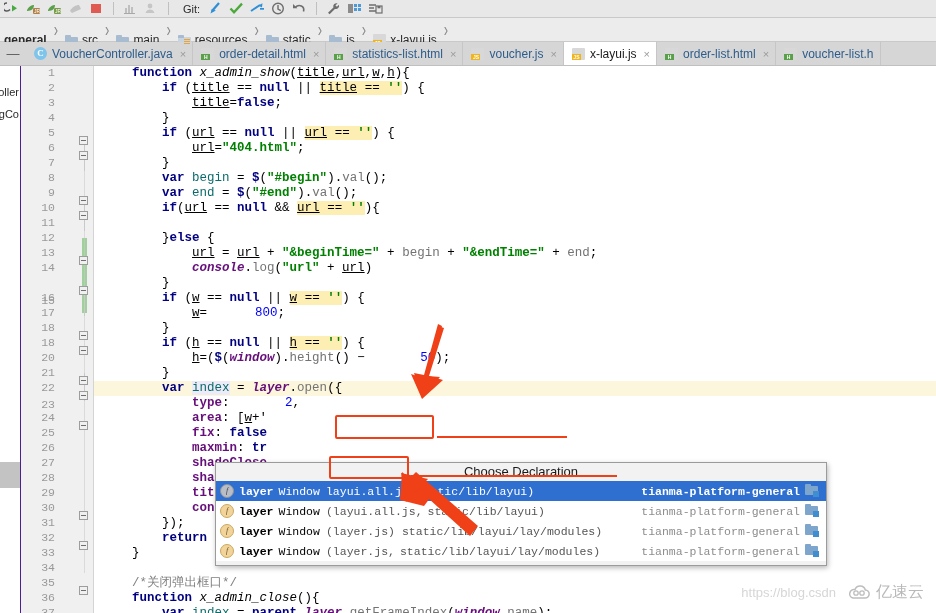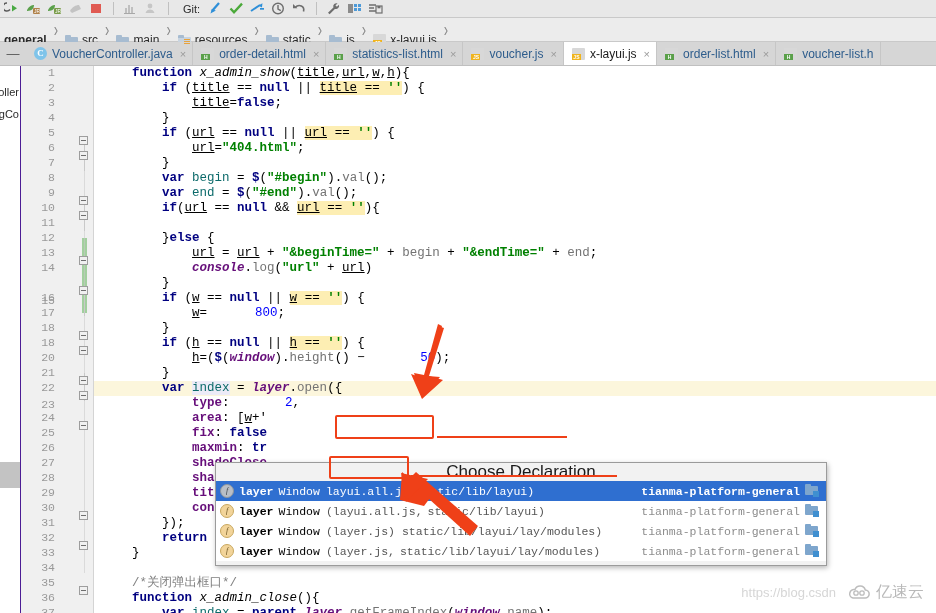--- a/index.html
+++ b/index.html
@@ -96,21 +96,21 @@
   .cmt{color:#808080;}
   .idn{color:#0b6a6a;}
 
   
   .popup{
     position:absolute;left:215px;top:396px;width:612px;height:104px;
     background:#f2f2f2;border:1px solid #9b9b9b;box-shadow:1px 2px 5px rgba(0,0,0,.28);
     box-sizing:border-box;z-index:40;
   }
   .popup-title{
-    height:18px;line-height:18px;text-align:center;font-size:17px;color:#1a1a1a;
+    height:18px;line-height:18px;text-align:center;font-size:13px;color:#1a1a1a;
     background:#f2f2f2;font-family:"Liberation Sans",sans-serif;
   }
   .prow{
     height:20px;display:flex;align-items:center;background:#ffffff;padding-left:4px;box-sizing:border-box;
     font-family:"Liberation Mono","DejaVu Sans Mono",monospace;font-size:11.5px;white-space:nowrap;
   }
   .prow.sel{background:#2f6fd0;color:#fff;}
   .ficon{width:12px;height:12px;border-radius:50%;background:#f2d49a;border:1px solid #c9a85f;
     color:#6b5320;font-size:8px;line-height:11px;text-align:center;font-style:italic;margin-right:5px;flex:none;
     font-family:"Liberation Serif",serif;}

